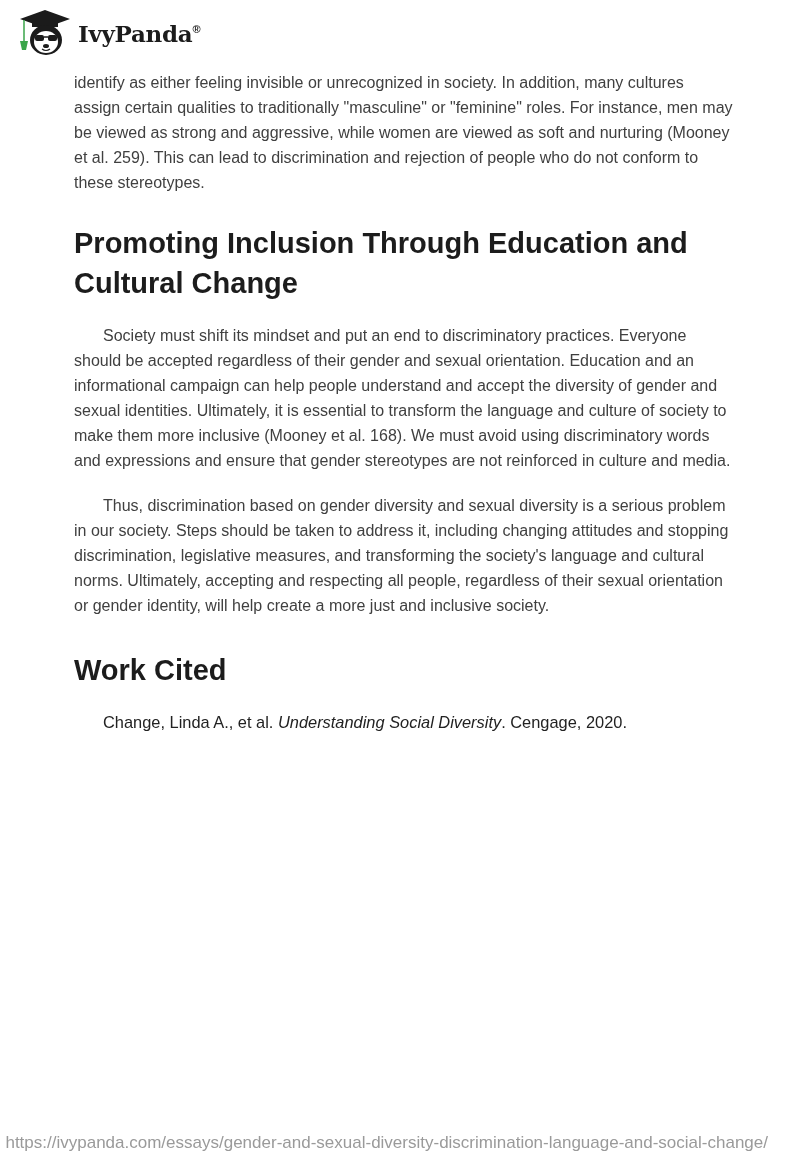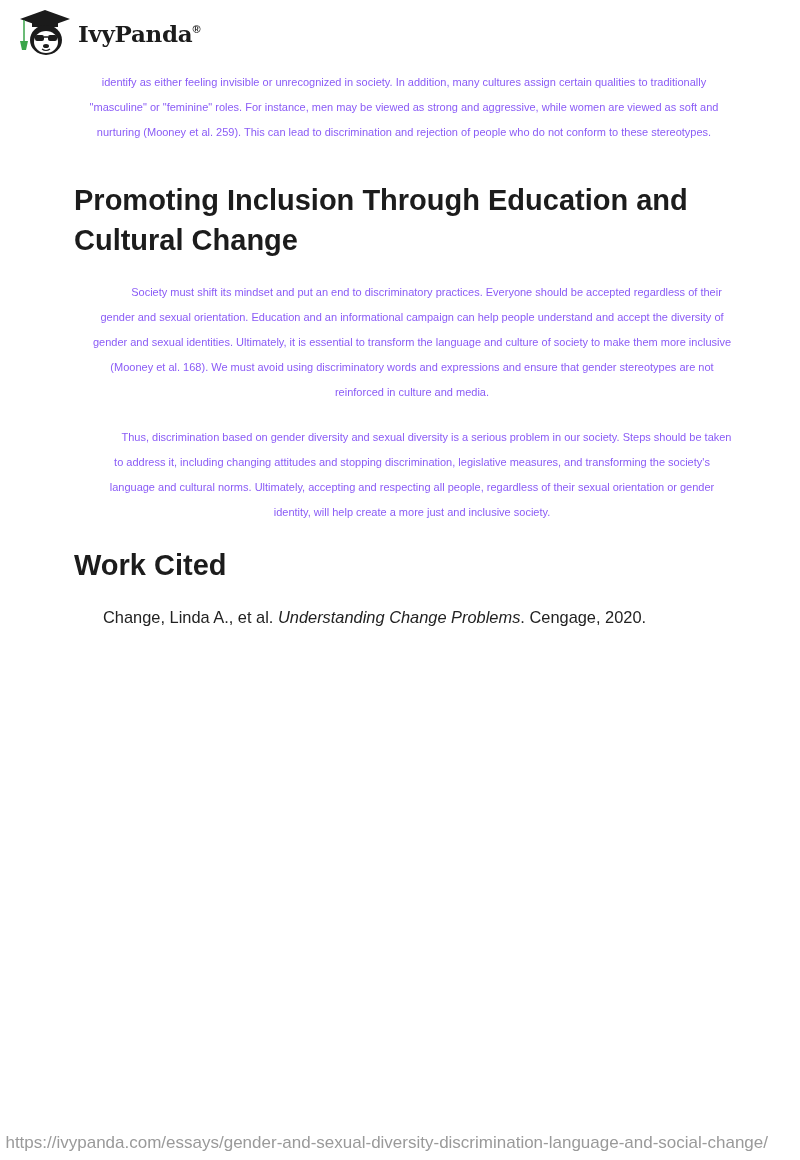--- a/index.html
+++ b/index.html
@@ -13,23 +13,23 @@
   .logo-text {
     font-family: "DejaVu Serif", "Liberation Serif", serif; font-weight: bold;
     font-size: 23px; color: #1c1c1c; margin-left: 6px; letter-spacing: -0.3px;
   }
   .logo-reg { font-size: 11px; vertical-align: super; font-family: "Liberation Sans", sans-serif; }
   .doc-title {
     position: absolute; right: 32px; top: 14px; font-size: 13px; color: #7a7a7a;
   }
   .content { position: absolute; left: 74px; top: 70px; width: 660px; }
   p.body {
-    margin: 0; font-size: 11px; line-height: 25px; color: #8b5cf6; text-align: center;
+    margin: 0; font-size: 16px; line-height: 25px; color: #404040;
   }
-  p.indent { text-indent: 29px; margin-left: 16px; }
+  p.indent { text-indent: 29px; }
   h2 {
     margin: 0; font-size: 29px; line-height: 40px; font-weight: bold; color: #1c1c1c;
   }
   .citation { margin: 0; font-size: 16.4px; line-height: 25px; padding-left: 29px; color: #222; }
   .citation i { font-style: italic; }
   .footer-url {
     position: absolute; right: 32px; top: 1133px; font-size: 17px; color: #9a9a9a;
   }
 </style>
 </head>
@@ -55,22 +55,22 @@
       <ellipse cx="28" cy="38" rx="3" ry="2" fill="#1b1b1b"></ellipse>
       <path d="M24,41 Q28,44 32,41" stroke="#1b1b1b" stroke-width="1.2" fill="none"></path>
     </svg>
     <span class="logo-text"><span>IvyPanda</span><span class="logo-reg">®</span></span>
   </div>
 </div>
 
 <div class="content">
   <p class="body">identify as either feeling invisible or unrecognized in society. In addition, many cultures assign certain qualities to traditionally "masculine" or "feminine" roles. For instance, men may be viewed as strong and aggressive, while women are viewed as soft and nurturing (Mooney et al. 259). This can lead to discrimination and rejection of people who do not conform to these stereotypes.</p>
 
-  <h2 style="margin-top:35px;">Promoting Inclusion Through Education and Cultural Change</h2>
+  <h2 style="margin-top:28px;">Promoting Inclusion Through Education and Cultural Change</h2>
   <p class="body indent" style="margin-top:20px;">Society must shift its mindset and put an end to discriminatory practices. Everyone should be accepted regardless of their gender and sexual orientation. Education and an informational campaign can help people understand and accept the diversity of gender and sexual identities. Ultimately, it is essential to transform the language and culture of society to make them more inclusive (Mooney et al. 168). We must avoid using discriminatory words and expressions and ensure that gender stereotypes are not reinforced in culture and media.</p>
 
   <p class="body indent" style="margin-top:20px;">Thus, discrimination based on gender diversity and sexual diversity is a serious problem in our society. Steps should be taken to address it, including changing attitudes and stopping discrimination, legislative measures, and transforming the society's language and cultural norms. Ultimately, accepting and respecting all people, regardless of their sexual orientation or gender identity, will help create a more just and inclusive society.</p>
 
-  <h2 style="margin-top:20px;">Work Cited</h2>
-  <p class="citation" style="margin-top:20px;"><span>Change, Linda A., et al. </span><i>Understanding Change Problems</i><span>. Cengage, 2020.</span></p>
+  <h2 style="margin-top:32px;">Work Cited</h2>
+  <p class="citation" style="margin-top:20px;"><span>Change, Linda A., et al. </span><i>Understanding Social Diversity</i><span>. Cengage, 2020.</span></p>
 </div>
 
 <div class="footer-url">https://ivypanda.com/essays/gender-and-sexual-diversity-discrimination-language-and-social-change/</div>
 
 </body></html>

